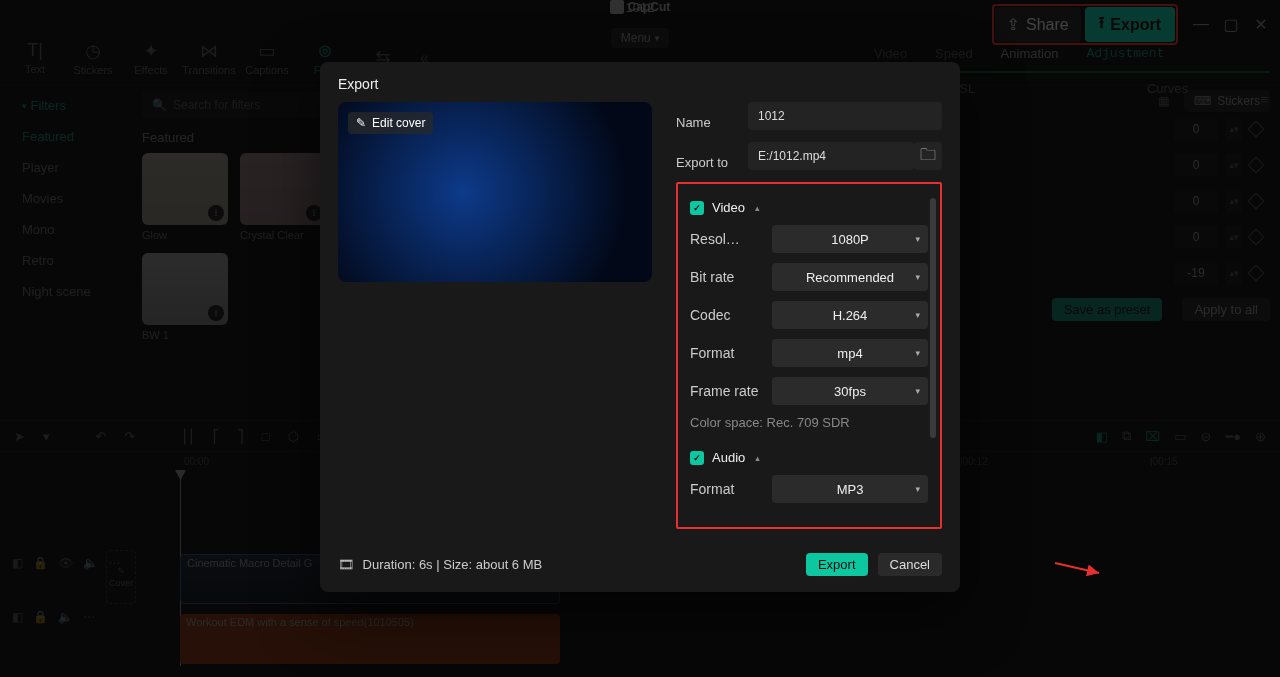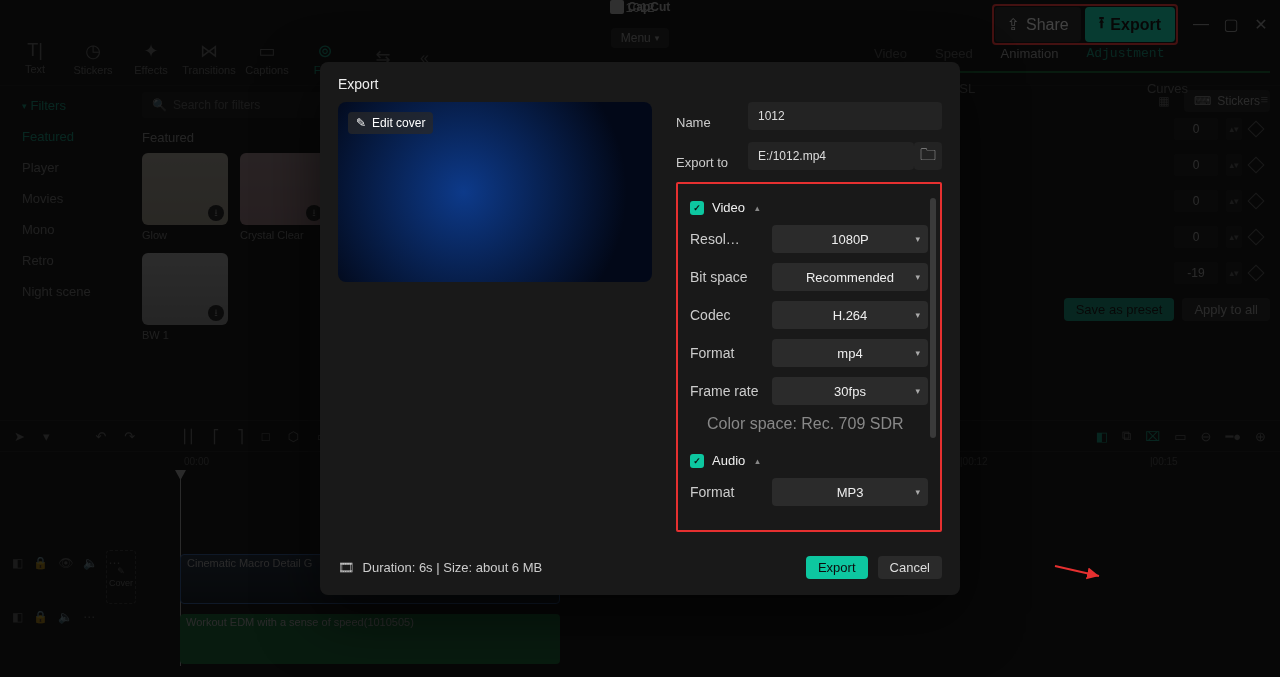--- a/index.html
+++ b/index.html
@@ -55,41 +55,41 @@
 .insp-tab { padding: 10px 14px; font-size: 13px; color: #777; }
 .insp-tab.strong { color: #ddd; font-weight: 500; }
 .insp-tab.active { color: #0dc7a0; font-family: Liberation Mono, monospace; }
 .insp-sub { display: flex; padding: 8px 0; }
 .insp-sub span { flex: 1; text-align: center; color: #888; font-size: 13px; }
 .insp-rows { padding-right: 8px; }
 .insp-row { display: flex; align-items: center; justify-content: flex-end; gap: 8px; margin: 14px 0; }
 .num-box { width: 44px; height: 22px; background: #1b1b1b; border-radius: 3px; display: flex; align-items: center; justify-content: center; color: #ddd; font-size: 12px; }
 .stepper { width: 16px; height: 22px; background: #1b1b1b; border-radius: 3px; display:flex; align-items:center; justify-content:center; color:#777; font-size:9px; }
 .diamond { width: 12px; height: 12px; border: 1.5px solid #777; transform: rotate(45deg); }
-.actions { display: flex; gap: 8px; margin: 12px 0; justify-content: flex-end; }
+.actions { display: flex; gap: 20px; margin: 12px 0; justify-content: flex-end; }
 .btn-ghost { background: #2a2a2a; color: #ddd; padding: 4px 12px; border-radius: 4px; font-size: 13px; }
 .btn-teal { background: #0dc7a0; color: #0d0d0d; padding: 4px 12px; border-radius: 4px; font-size: 13px; font-weight: 500; }
 
 
 .timeline-area { position: absolute; top: 420px; left: 0; right: 0; bottom: 0; }
 .tl-toolbar { height: 32px; display: flex; align-items: center; padding: 0 14px; gap: 18px; color: #888; border-top: 1px solid #1e1e1e; border-bottom: 1px solid #1e1e1e; }
 .tl-ico { font-size: 13px; }
 .tl-right { margin-left: auto; display: flex; align-items: center; gap: 14px; }
 .tl-ruler { height: 24px; position: relative; color: #666; font-size: 10px; }
 .tl-tick { position: absolute; top: 4px; }
 .tl-body { position: relative; height: 190px; }
 .tl-left { position: absolute; left: 0; top: 0; width: 176px; height: 100%; }
 .tl-row-ctrl { height: 54px; display: flex; align-items: center; gap: 10px; padding: 0 12px; color: #777; font-size: 12px; }
 .clip-area { position: absolute; left: 180px; top: 10px; }
 .playhead { position: absolute; left: 180px; top: 0; bottom: 0; width: 1px; background: #ddd; }
 .playhead::before { content: ""; position: absolute; top: -6px; left: -5px; width: 11px; height: 10px; background: #ddd; clip-path: polygon(0 0, 100% 0, 50% 100%); }
 .cover-slot { width: 30px; height: 54px; border: 1px dashed #444; border-radius: 4px; display: flex; flex-direction: column; align-items: center; justify-content: center; color: #888; font-size: 9px; gap: 2px; margin-left: -36px; }
 .clip { position:absolute; height: 50px; border-radius: 4px; overflow: hidden; font-size: 11px; color: #ddd; padding: 2px 6px; display: flex; align-items: flex-start; }
 .clip1 { top: 68px; left: 0; width: 380px; background: linear-gradient(#203048, #0c1824); border: 1px solid #3a78d0; }
-.clip2 { top: 128px; left: 0; width: 380px; background: #15803d; }
+.clip2 { top: 128px; left: 0; width: 380px; background: #c2410c; }
 
 
 .backdrop { position: absolute; inset: 0; background: rgba(6,6,6,0.72); }
 .modal { position: absolute; top: 62px; left: 320px; width: 640px; background: #191919; border-radius: 8px; box-shadow: 0 20px 60px rgba(0,0,0,0.6); }
 .modal-title { padding: 14px 18px 10px 18px; color: #eee; font-size: 14px; }
 .modal-body { display: flex; gap: 24px; padding: 0 18px; }
 .cover { width: 314px; height: 180px; background: radial-gradient(circle at 40% 50%, #0d3a8a 0%, #020818 78%); border-radius: 8px; position: relative; margin-bottom: 12px; }
 .edit-cover { position: absolute; top: 10px; left: 10px; background: rgba(40,40,40,0.75); border-radius: 4px; padding: 4px 8px; color: #fff; font-size: 12px; display: flex; align-items: center; gap: 6px; }
 .fields { flex: 1; }
 .field { display: flex; align-items: flex-end; margin-bottom: 12px; }
@@ -100,21 +100,21 @@
 .red-box { border: 2px solid #e63030; border-radius: 2px; padding: 10px 12px 14px 12px; margin-top: 4px; position: relative; }
 .scrollbar { position: absolute; right: 4px; top: 14px; width: 6px; height: 240px; background: #3a3a3a; border-radius: 3px; }
 .group-head { display: flex; align-items: center; gap: 8px; margin: 6px 0 10px 0; }
 .cb { width: 14px; height: 14px; background: #0dc7a0; border-radius: 3px; display: flex; align-items: center; justify-content: center; color: #0d0d0d; font-size: 9px; font-weight: bold; }
 .group-title { color: #eee; font-size: 13px; font-weight: 500; }
 .collapse { color: #888; font-size: 9px; margin-left: 2px; }
 .opt-row { display: flex; align-items: center; margin: 10px 0; }
 .opt-label { width: 78px; color: #ccc; font-size: 14px; white-space: nowrap; overflow: hidden; text-overflow: ellipsis; }
 .opt-select { flex: 1; height: 28px; background: #2b2b2b; border-radius: 4px; display: flex; align-items: center; justify-content: center; position: relative; color: #eee; font-size: 13px; margin-left: 4px; max-width: 168px; }
 .opt-select .dd { position: absolute; right: 8px; font-size: 9px; color: #aaa; }
-.cs-note { color: #888; font-size: 16px; margin: 10px 0 16px 17px; }
+.cs-note { color: #888; font-size: 13px; margin: 10px 0 16px 0; }
 
 .modal-footer { display: flex; align-items: center; padding: 24px 18px 16px 18px; gap: 10px; }
 .footer-info { color: #ccc; font-size: 13px; display: flex; align-items: center; gap: 8px; }
 .spacer { flex: 1; }
 .arrow-annot { position:absolute; left: 735px; bottom: 15px; width: 50px; height: 18px; }
 .arrow-annot svg { overflow: visible; }
 
 .dim { opacity: 0.6; }
 </style>
 </head>
@@ -391,21 +391,21 @@
           <span class="collapse">▴</span>
         </div>
         <div class="opt-row">
           <div class="opt-label">Resol…</div>
           <div class="opt-select">
             <span>1080P</span>
               <span class="dd">▾</span>
           </div>
         </div>
         <div class="opt-row">
-          <div class="opt-label">Bit space</div>
+          <div class="opt-label">Bit rate</div>
           <div class="opt-select">
             <span>Recommended</span>
               <span class="dd">▾</span>
           </div>
         </div>
         <div class="opt-row">
           <div class="opt-label">Codec</div>
           <div class="opt-select">
             <span>H.264</span>
               <span class="dd">▾</span>

